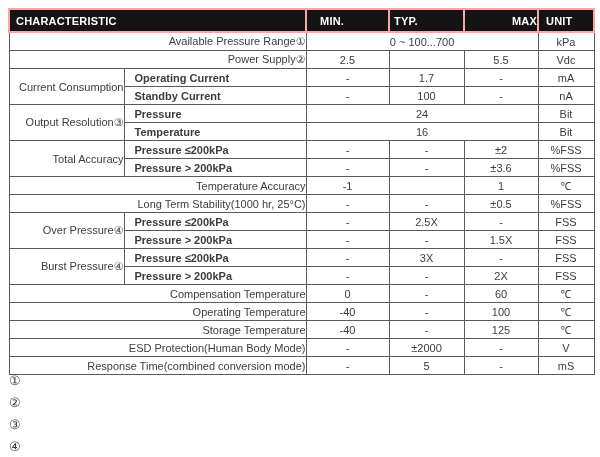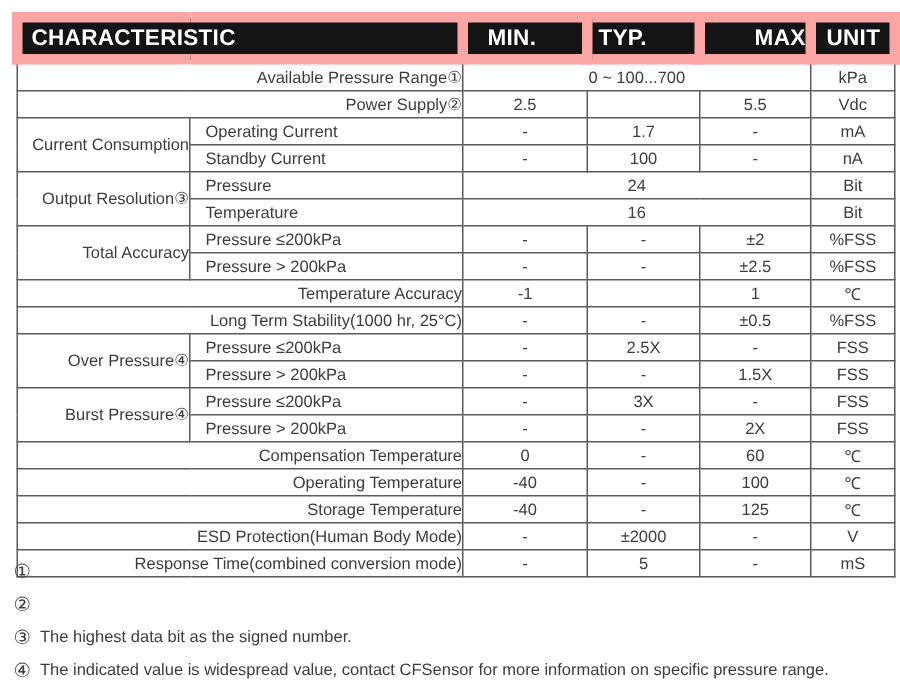--- a/index.html
+++ b/index.html
@@ -7,34 +7,34 @@
     position:relative;width:600px;height:457px;background:#fff;
     font-family:"Liberation Sans",sans-serif;overflow:hidden;
     color:var(--body-text,#3c3c3c);
   }
   table.spec{
     position:absolute;left:8px;top:8px;width:585px;
     border-collapse:collapse;table-layout:fixed;
   }
   th{
     background:var(--header-bg,#141414);color:var(--header-text,#ffffff);
-    font-size:15px;font-weight:bold;height:21px;text-align:left;
-    padding:0 0 0 6px;border:7px solid #fca5a5;letter-spacing:.2px;
+    font-size:11px;font-weight:bold;height:21px;text-align:left;
+    padding:0 0 0 6px;border:2px solid #fca5a5;letter-spacing:.2px;
   }
   th.h-min{border-left:1px solid #8a8a8a;padding-left:13px;}
   th.h-typ{border-left:1px solid #8a8a8a;padding-left:4px;margin-top:20px;}
   th.h-max{border-left:1px solid #8a8a8a;padding-left:4px;text-align:right;}
   th.h-unit{border-left:1px solid #8a8a8a;padding-left:7px;}
   td{
     border:1px solid var(--border,#5a5a5a);
     font-size:11px;height:17px;padding:0;vertical-align:middle;
     white-space:nowrap;overflow:hidden;
   }
   td.char{text-align:right;padding-left:6px;}
-  td.sub{text-align:left;padding-left:10px;}
+  td.sub{text-align:left;padding-left:10px;font-weight:bold;}
   td.val{text-align:center;}
   .underline{text-underline-offset:2px;}
   .notes{position:absolute;left:9px;top:370px;width:584px;font-size:11px;}
   .note{display:flex;align-items:center;height:22px;}
   .note .marker{font-size:13px;margin-right:6px;line-height:22px;}
 </style>
 </head>
 <body>
 
 <div class="page">
@@ -101,21 +101,21 @@
         <td class="sub">Pressure ≤200kPa</td>
         <td class="val">-</td>
         <td class="val">-</td>
         <td class="val">±2</td>
         <td class="val">%FSS</td>
       </tr>
       <tr>
         <td class="sub">Pressure &gt; 200kPa</td>
         <td class="val">-</td>
         <td class="val">-</td>
-        <td class="val">±2.5</td>
+        <td class="val">±3.6</td>
         <td class="val">%FSS</td>
       </tr>
       <tr>
         <td colspan="2" class="char">Temperature Accuracy</td>
         <td class="val">-1</td>
         <td class="val"></td>
         <td class="val">1</td>
         <td class="val">℃</td>
       </tr>
       <tr>
@@ -195,21 +195,19 @@
 
   <div class="notes">
     <div class="note">
       <span class="marker">①</span>
     </div>
     <div class="note">
       <span class="marker">②</span>
     </div>
     <div class="note">
       <span class="marker">③</span>
-      <span>The highest data bit as the signed number.</span>
     </div>
     <div class="note">
       <span class="marker">④</span>
-      <span>The indicated value is widespread value, contact CFSensor for more information on specific pressure range.</span>
     </div>
   </div>
 
 </div>
 
 </body></html>

